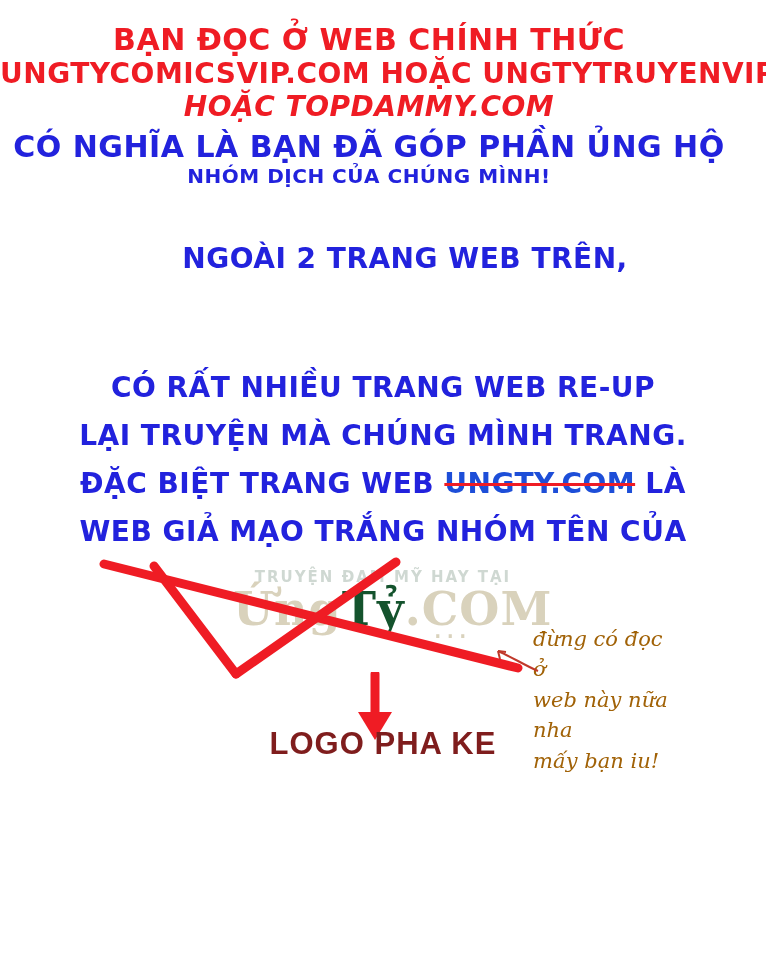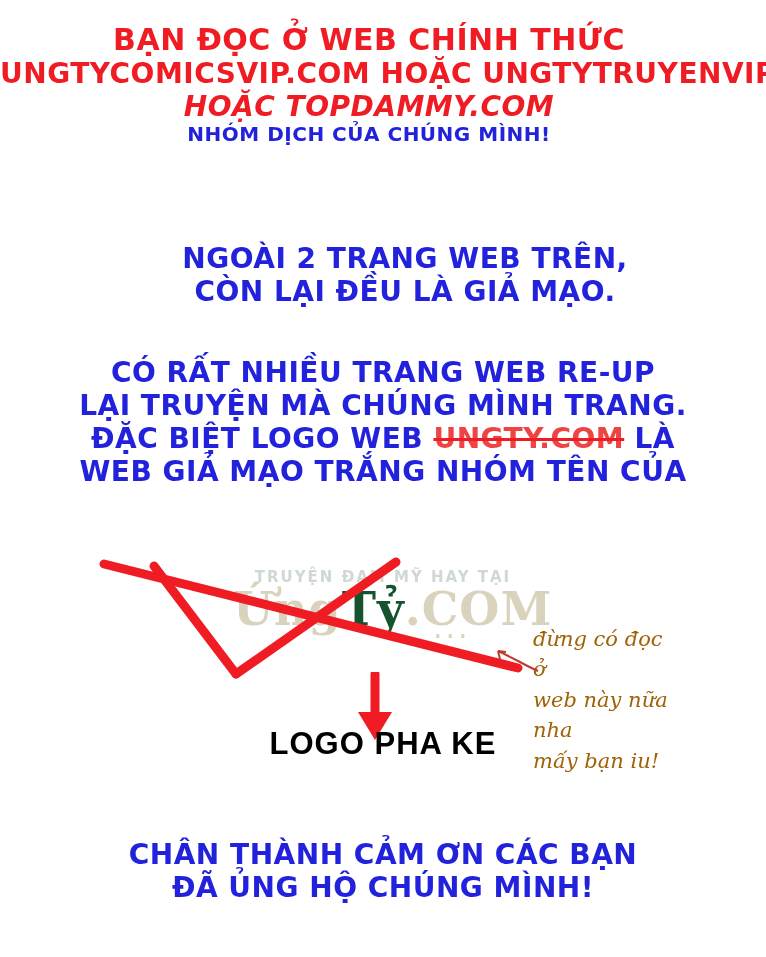--- a/index.html
+++ b/index.html
@@ -54,23 +54,23 @@
   }
   .notice-two .line { display: block; margin-left: 44px; }
 
   .notice-three {
     position: absolute;
     top: 356px;
     left: 0;
     width: 766px;
     font-size: 28px;
   }
-  .notice-three .line { display: block; }
+  .notice-three .line { display: block; margin-top: 15px; }
   .strike {
-    color: #ef4444;
+    color: #1d4ed8;
     text-decoration: line-through;
     text-decoration-color: #ef1c24;
     text-decoration-thickness: 3px;
   }
 
   
   .logo-area {
     position: absolute;
     left: 233px;
     top: 560px;
@@ -143,21 +143,21 @@
   }
 
   .logo-fake-label {
     position: absolute;
     top: 726px;
     left: 0;
     width: 766px;
     text-align: center;
     font-size: 31px;
     font-weight: 700;
-    color: #000000;
+    color: #7f1d1d;
     letter-spacing: 1px;
     font-family: "Liberation Sans", sans-serif;
   }
 
   .thanks {
     position: absolute;
     top: 838px;
     left: 0;
     width: 766px;
     font-size: 28px;
@@ -166,32 +166,32 @@
 </style>
 </head>
 <body>
 
 <div class="page">
 
   <div class="notice-top block">
     <span class="line l1 red">BẠN ĐỌC Ở WEB CHÍNH THỨC</span>
     <span class="line l2 red">UNGTYCOMICSVIP.COM HOẶC UNGTYTRUYENVIP.COM</span>
     <span class="line l3 red">HOẶC TOPDAMMY.COM</span>
+    <span class="line l4 blue">CÓ NGHĨA LÀ BẠN ĐÃ GÓP PHẦN ỦNG HỘ</span>
     <span class="line l5 blue">NHÓM DỊCH CỦA CHÚNG MÌNH!</span>
   </div>
 
   <div class="notice-two block blue">
     <span class="line">NGOÀI 2 TRANG WEB TRÊN,</span>
-    <span class="line">CÒN LẠI ĐỀU LÀ GIẢ MẠO.</span>
   </div>
 
   <div class="notice-three block blue">
     <span class="line">CÓ RẤT NHIỀU TRANG WEB RE-UP</span>
     <span class="line">LẠI TRUYỆN MÀ CHÚNG MÌNH TRANG.</span>
-    <span class="line"><span>ĐẶC BIỆT LOGO WEB </span><span class="strike">UNGTY.COM</span><span> LÀ</span></span>
+    <span class="line"><span>ĐẶC BIỆT TRANG WEB </span><span class="strike">UNGTY.COM</span><span> LÀ</span></span>
     <span class="line">WEB GIẢ MẠO TRẮNG NHÓM TÊN CỦA</span>
   </div>
 
   <div class="logo-area">
     <div class="logo-sub">TRUYỆN ĐAM MỸ HAY TẠI</div>
     <div class="logo-word"><span>Ứng</span><span class="g">Tỷ</span><span>.COM</span></div>
     <div class="logo-dots">...</div>
   </div>
 
   <svg class="x-cross" viewBox="0 0 430 125">
@@ -210,18 +210,14 @@
     <path d="M6 6 L14 7 M6 6 L8 14" stroke="#c0392b" stroke-width="2" fill="none"></path>
   </svg>
 
   <svg class="arrow-down" viewBox="0 0 60 70">
     <line x1="30" y1="2" x2="30" y2="48" stroke="#ef1c24" stroke-width="9" stroke-linecap="round"></line>
     <polygon points="30,68 13,40 47,40" fill="#ef1c24"></polygon>
   </svg>
 
   <div class="logo-fake-label">LOGO PHA KE</div>
 
-  <div class="thanks block blue">
-    <span class="line">CHÂN THÀNH CẢM ƠN CÁC BẠN</span>
-    <span class="line">ĐÃ ỦNG HỘ CHÚNG MÌNH!</span>
-  </div>
 
 </div>
 
 </body></html>

